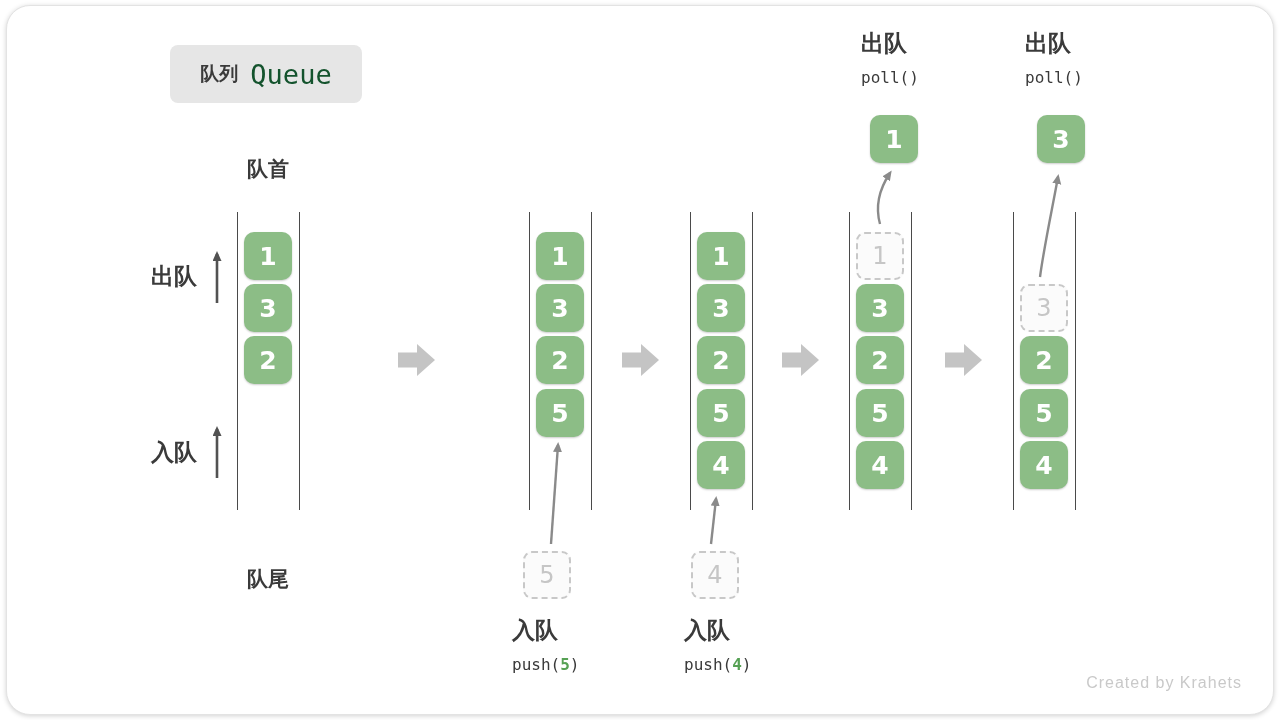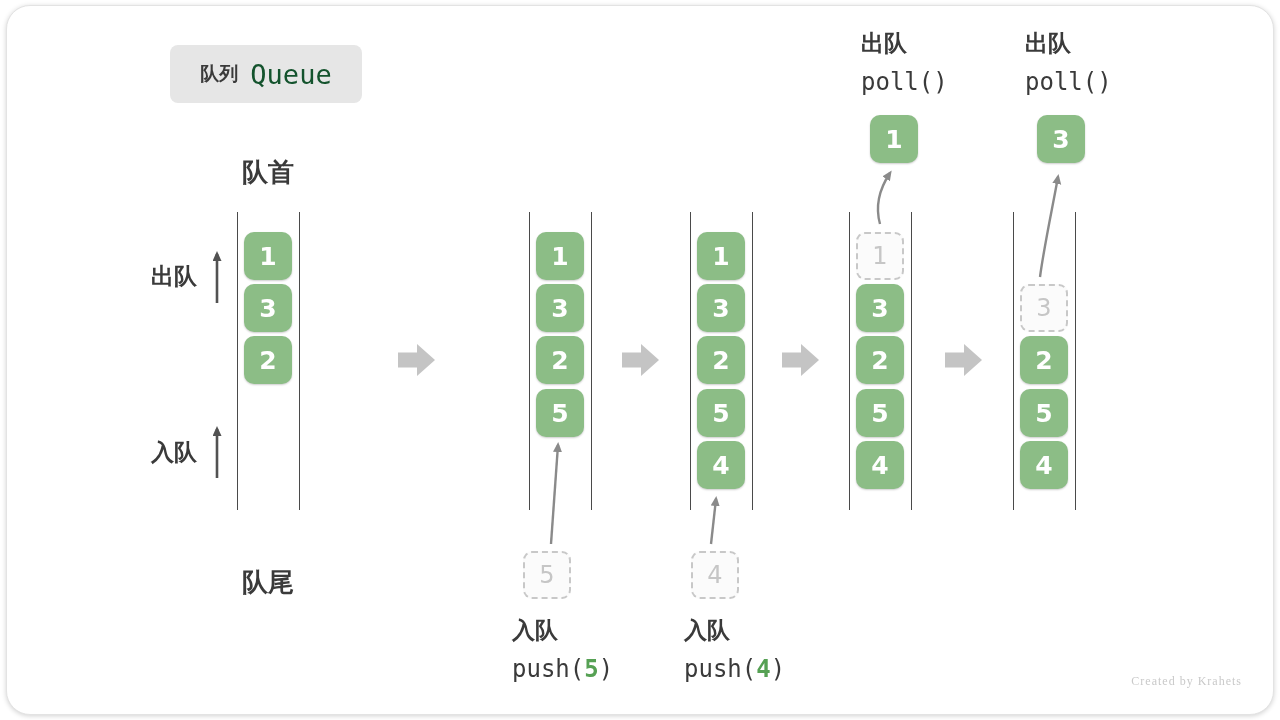--- a/index.html
+++ b/index.html
@@ -7,40 +7,40 @@
          font-family:"DejaVu Sans",sans-serif;color:#3a3a3a;}
   #card{position:absolute;left:6px;top:5px;right:6px;bottom:5px;background:#ffffff;
         border-radius:24px;border:1px solid #e3e3e3;box-shadow:0 1px 5px rgba(0,0,0,0.18);}
   #diagram{position:absolute;left:0;top:0;width:1280px;height:720px;}
 
   .badge{position:absolute;left:170px;top:45px;width:192px;height:58px;background:#e6e6e6;
          border-radius:8px;display:flex;align-items:center;justify-content:center;gap:12px;}
   .badge .zh{font-size:19px;font-weight:700;color:#3a3a3a;}
   .badge .en{font-family:"DejaVu Sans Mono",monospace;font-size:27px;color:#14532d;}
 
-  .col-caption{position:absolute;width:100px;text-align:center;font-size:26px;font-weight:700;color:#3a3a3a;}
+  .col-caption{position:absolute;width:100px;text-align:center;font-size:21px;font-weight:700;color:#3a3a3a;}
   .side-label{position:absolute;font-size:23px;font-weight:700;color:#3a3a3a;}
 
   .channel{position:absolute;width:61px;height:298px;top:212px;
            border-left:1.5px solid #4a4a4a;border-right:1.5px solid #4a4a4a;}
 
   .box{position:absolute;width:48px;height:48px;border-radius:10px;
        display:flex;align-items:center;justify-content:center;box-sizing:border-box;}
   .box.green{background:#8cbd86;box-shadow:0 1px 2px rgba(0,0,0,0.2);}
   .box.green .num{color:#ffffff;font-weight:700;font-size:25px;}
   .box.ghost{background:#fbfbfb;border:2px dashed #c8c8c8;border-radius:9px;}
   .box.ghost .num{color:#c6c6c6;font-weight:400;font-size:24px;}
 
   .oplabel{position:absolute;}
   .op-zh{font-size:23px;font-weight:700;color:#3a3a3a;margin-bottom:9px;}
-  .op-code{font-family:"DejaVu Sans Mono",monospace;font-size:24px;color:#3a3a3a;white-space:nowrap;}
+  .op-code{font-family:"DejaVu Sans Mono",monospace;font-size:16px;color:#3a3a3a;white-space:nowrap;}
   .op-code .arg{color:#56a154;font-weight:700;}
 
-  .watermark{position:absolute;right:38px;top:674px;font-family:Liberation Serif, serif;
-             font-size:12px;color:#c9c9c9;letter-spacing:1px;}
+  .watermark{position:absolute;right:38px;top:674px;font-family:Liberation Sans, sans-serif;
+             font-size:16px;color:#c9c9c9;letter-spacing:1px;}
 
   svg.overlay{position:absolute;left:0;top:0;pointer-events:none;}
 </style>
 </head>
 <body>
 
 <div id="stage">
   <div id="card"></div>
 
   <div class="badge">

